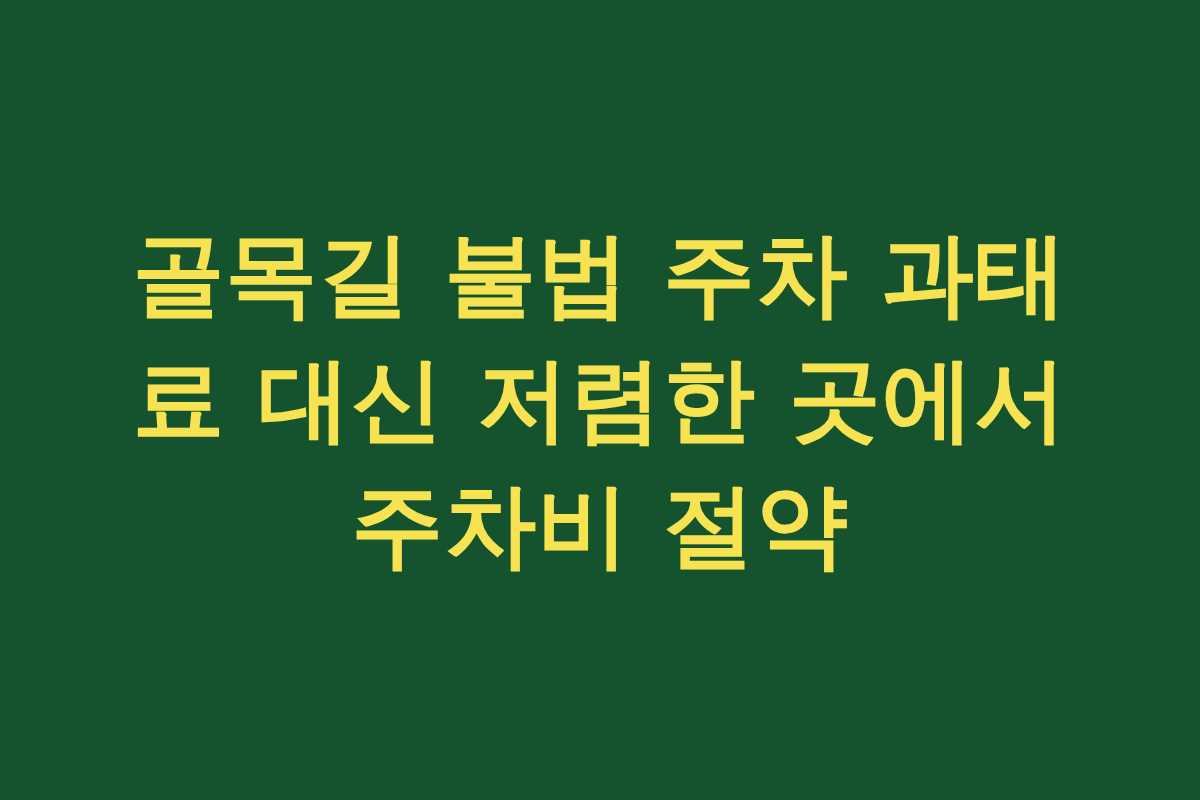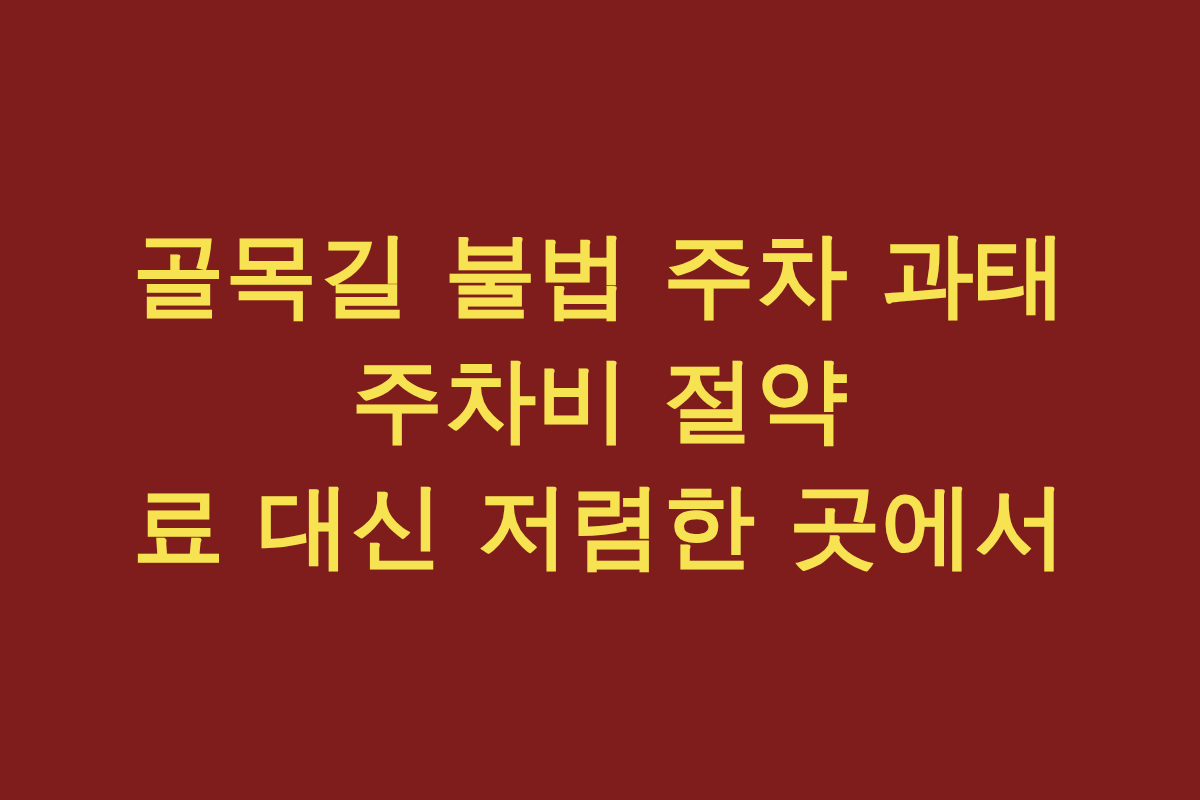--- a/index.html
+++ b/index.html
@@ -45,21 +45,21 @@
   }
 
   .headline-line {
     display: block;
     white-space: nowrap;
   }
 </style>
 </head>
 <body>
 
-<div class="poster" style="background: #7f1d1d;">
+<div class="poster" style="background: #14532d;">
 
   <h1 class="headline" style="color: rgb(247, 227, 82);">
     <span class="headline-line">골목길 불법 주차 과태</span>
+    <span class="headline-line">료 대신 저렴한 곳에서</span>
     <span class="headline-line">주차비 절약</span>
-    <span class="headline-line">료 대신 저렴한 곳에서</span>
   </h1>
 
 </div>
 
 </body></html>

